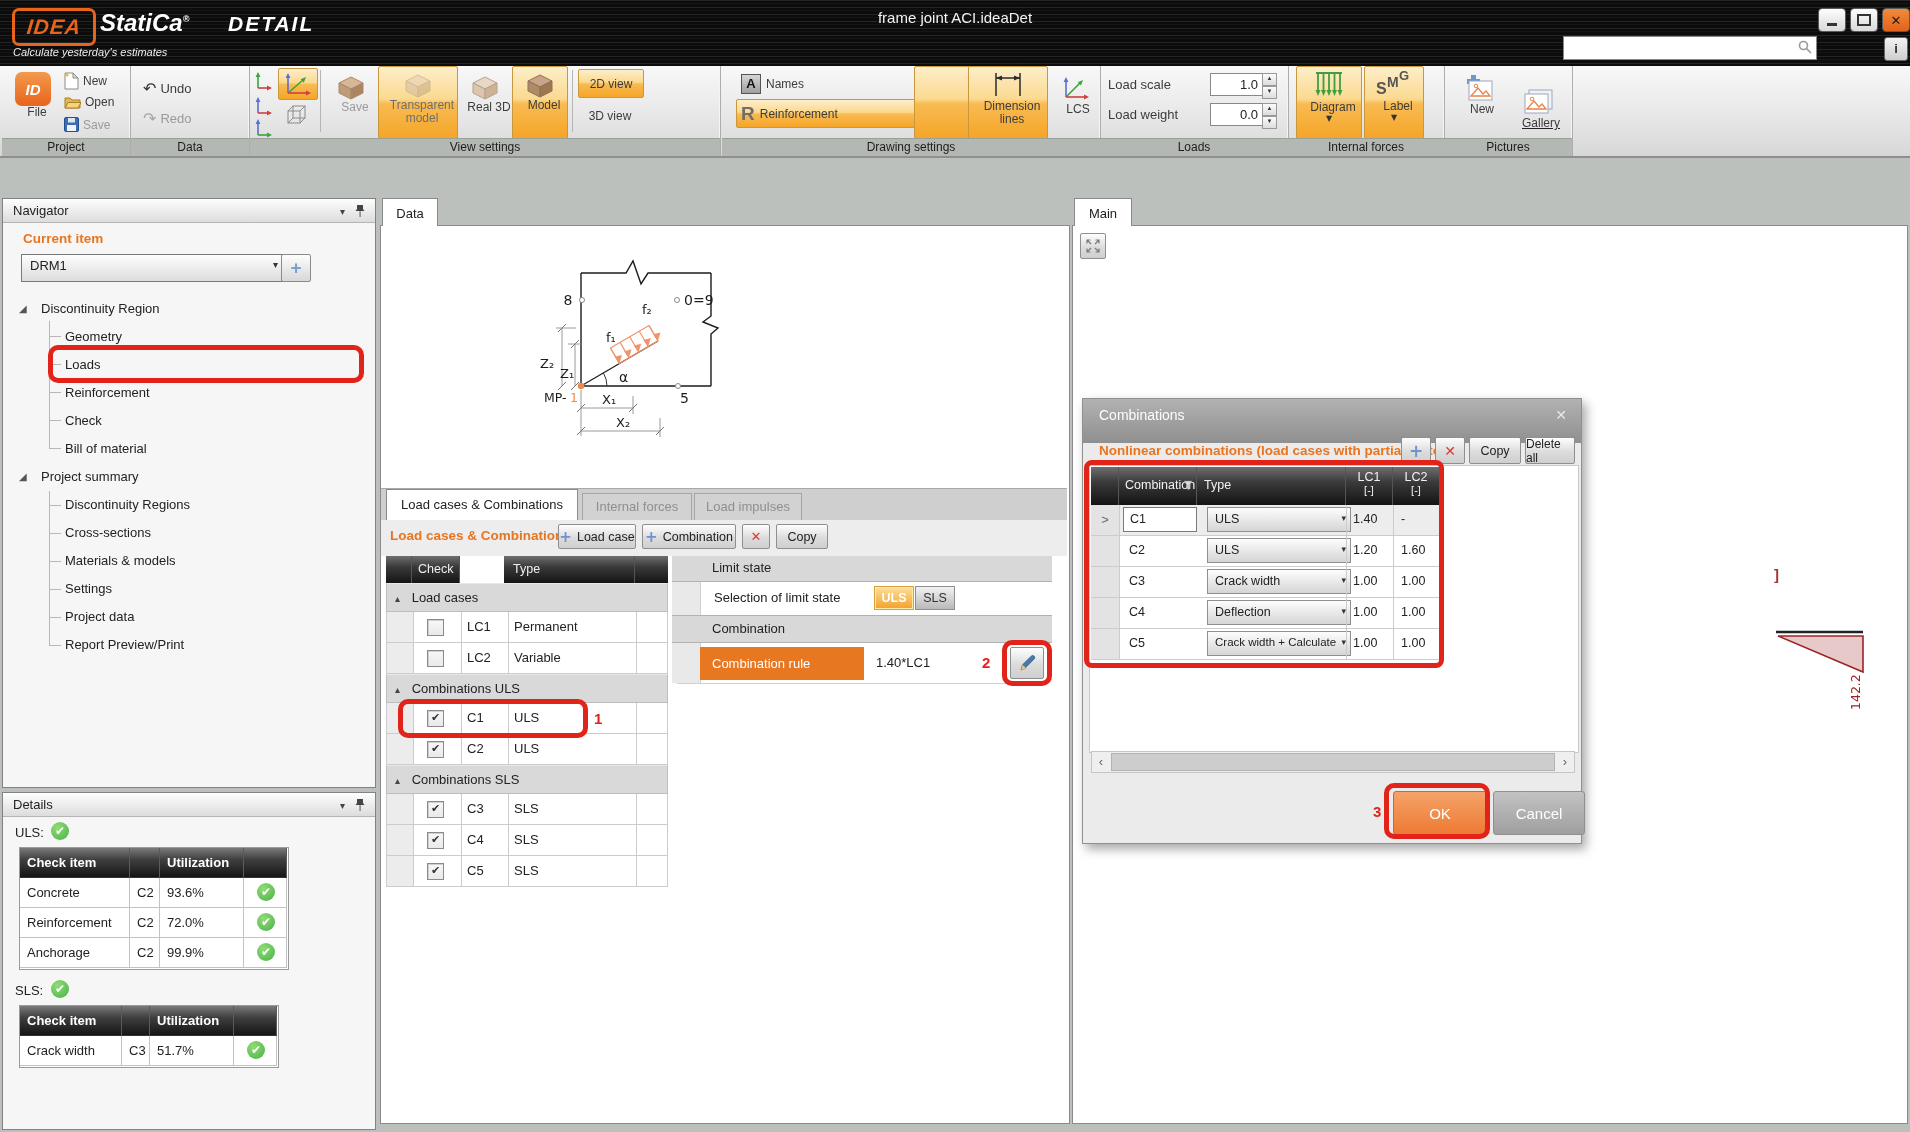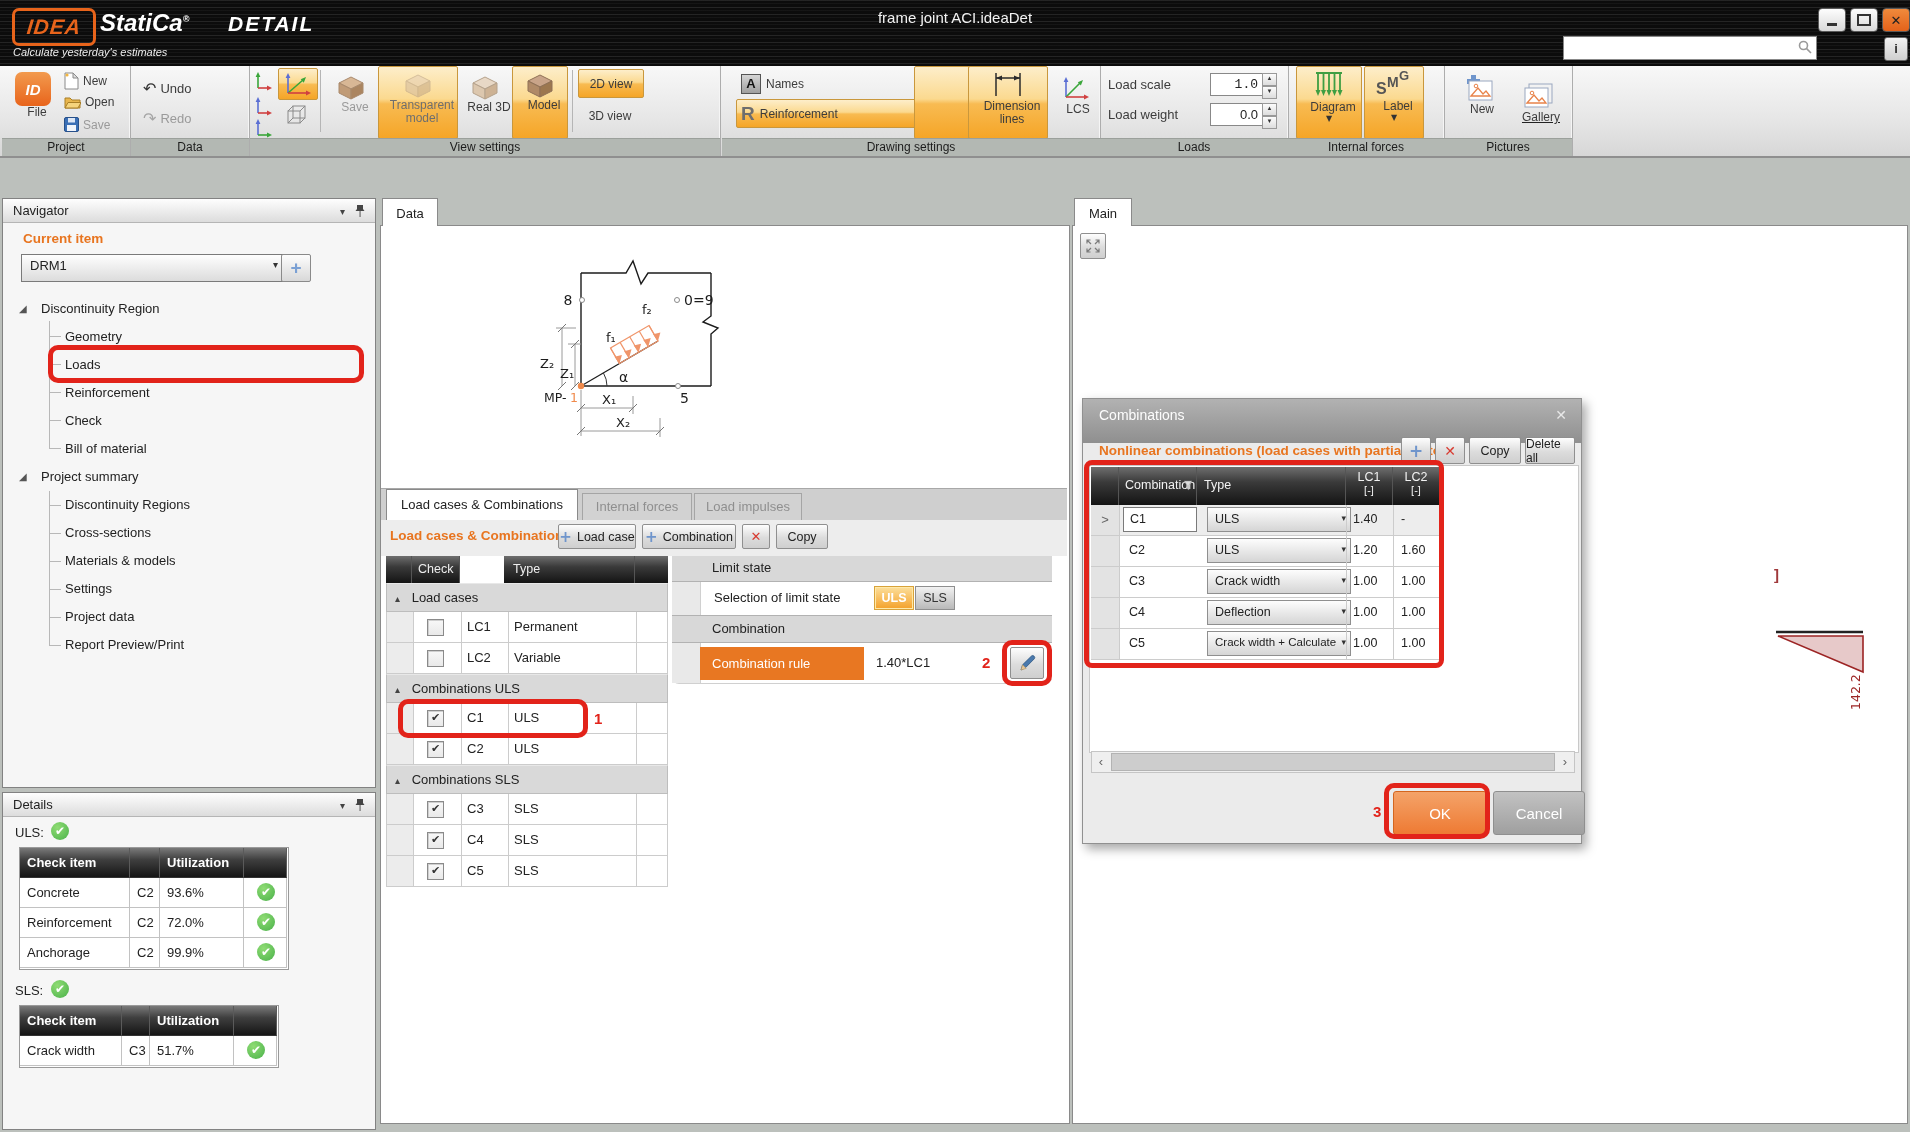--- a/index.html
+++ b/index.html
@@ -311,21 +311,21 @@
             <line x1="8" y1="24" x2="27" y2="24" stroke="#d04040" stroke-width="1.6"></line>
             <polygon points="31,24 26,21.6 26,26.4" fill="#d04040"></polygon>
           </svg>
         <span class="rtext">LCS</span>
       </div>
       <div class="rlabel">Drawing settings</div>
     </div>
 
     <div class="rgroup" style="left:1100px;width:188px;">
       <span class="rtext abs" style="left:8px;top:11px;font-size:13px;">Load scale</span>
-      <div class="numbox" style="left:110px;top:7px;width:47px;height:21px;font-family:Liberation Mono, monospace;">1.0</div>
+      <div class="numbox" style="left:110px;top:7px;width:47px;height:21px;">1.0</div>
       <div class="spin" style="left:162px;top:7px;">
         <div>▲</div>
         <div>▼</div>
       </div>
       <span class="rtext abs" style="left:8px;top:41px;font-size:13px;">Load weight</span>
       <div class="numbox" style="left:110px;top:37px;width:47px;height:21px;">0.0</div>
       <div class="spin" style="left:162px;top:37px;">
         <div>▲</div>
         <div>▼</div>
       </div>
@@ -370,21 +370,21 @@
       <div class="tile" style="left:6px;top:4px;width:54px;height:64px;">
         <svg width="32" height="30" style="margin-top:2px;">
             <rect x="9" y="2" width="5" height="13" fill="#6f95cc"></rect>
             <rect x="5" y="6" width="13" height="5" fill="#6f95cc"></rect>
             <rect x="7" y="8" width="23" height="19" fill="#fff" stroke="#9aa7c0"></rect>
             <path d="M9 23 l7-8 5 6 3-3 4 5z" fill="none" stroke="#e8834a" stroke-width="1.3"></path>
             <circle cx="14" cy="13" r="1.8" fill="none" stroke="#e8834a"></circle>
           </svg>
         <span class="rtext">New</span>
       </div>
-      <div class="tile" style="left:62px;top:12px;width:60px;height:64px;text-decoration:underline;">
+      <div class="tile" style="left:62px;top:18px;width:60px;height:64px;text-decoration:underline;">
         <svg width="34" height="30" style="margin-top:2px;">
             <rect x="9" y="3" width="23" height="19" fill="#f2f2f2" stroke="#9aa7c0"></rect>
             <rect x="5" y="7" width="23" height="19" fill="#fff" stroke="#9aa7c0"></rect>
             <path d="M7 22 l7-8 5 6 3-3 4 5z" fill="none" stroke="#e8834a" stroke-width="1.3"></path>
             <circle cx="12" cy="12" r="1.8" fill="none" stroke="#e8834a"></circle>
           </svg>
         <span class="rtext">Gallery</span>
       </div>
       <div class="rlabel">Pictures</div>
     </div>

